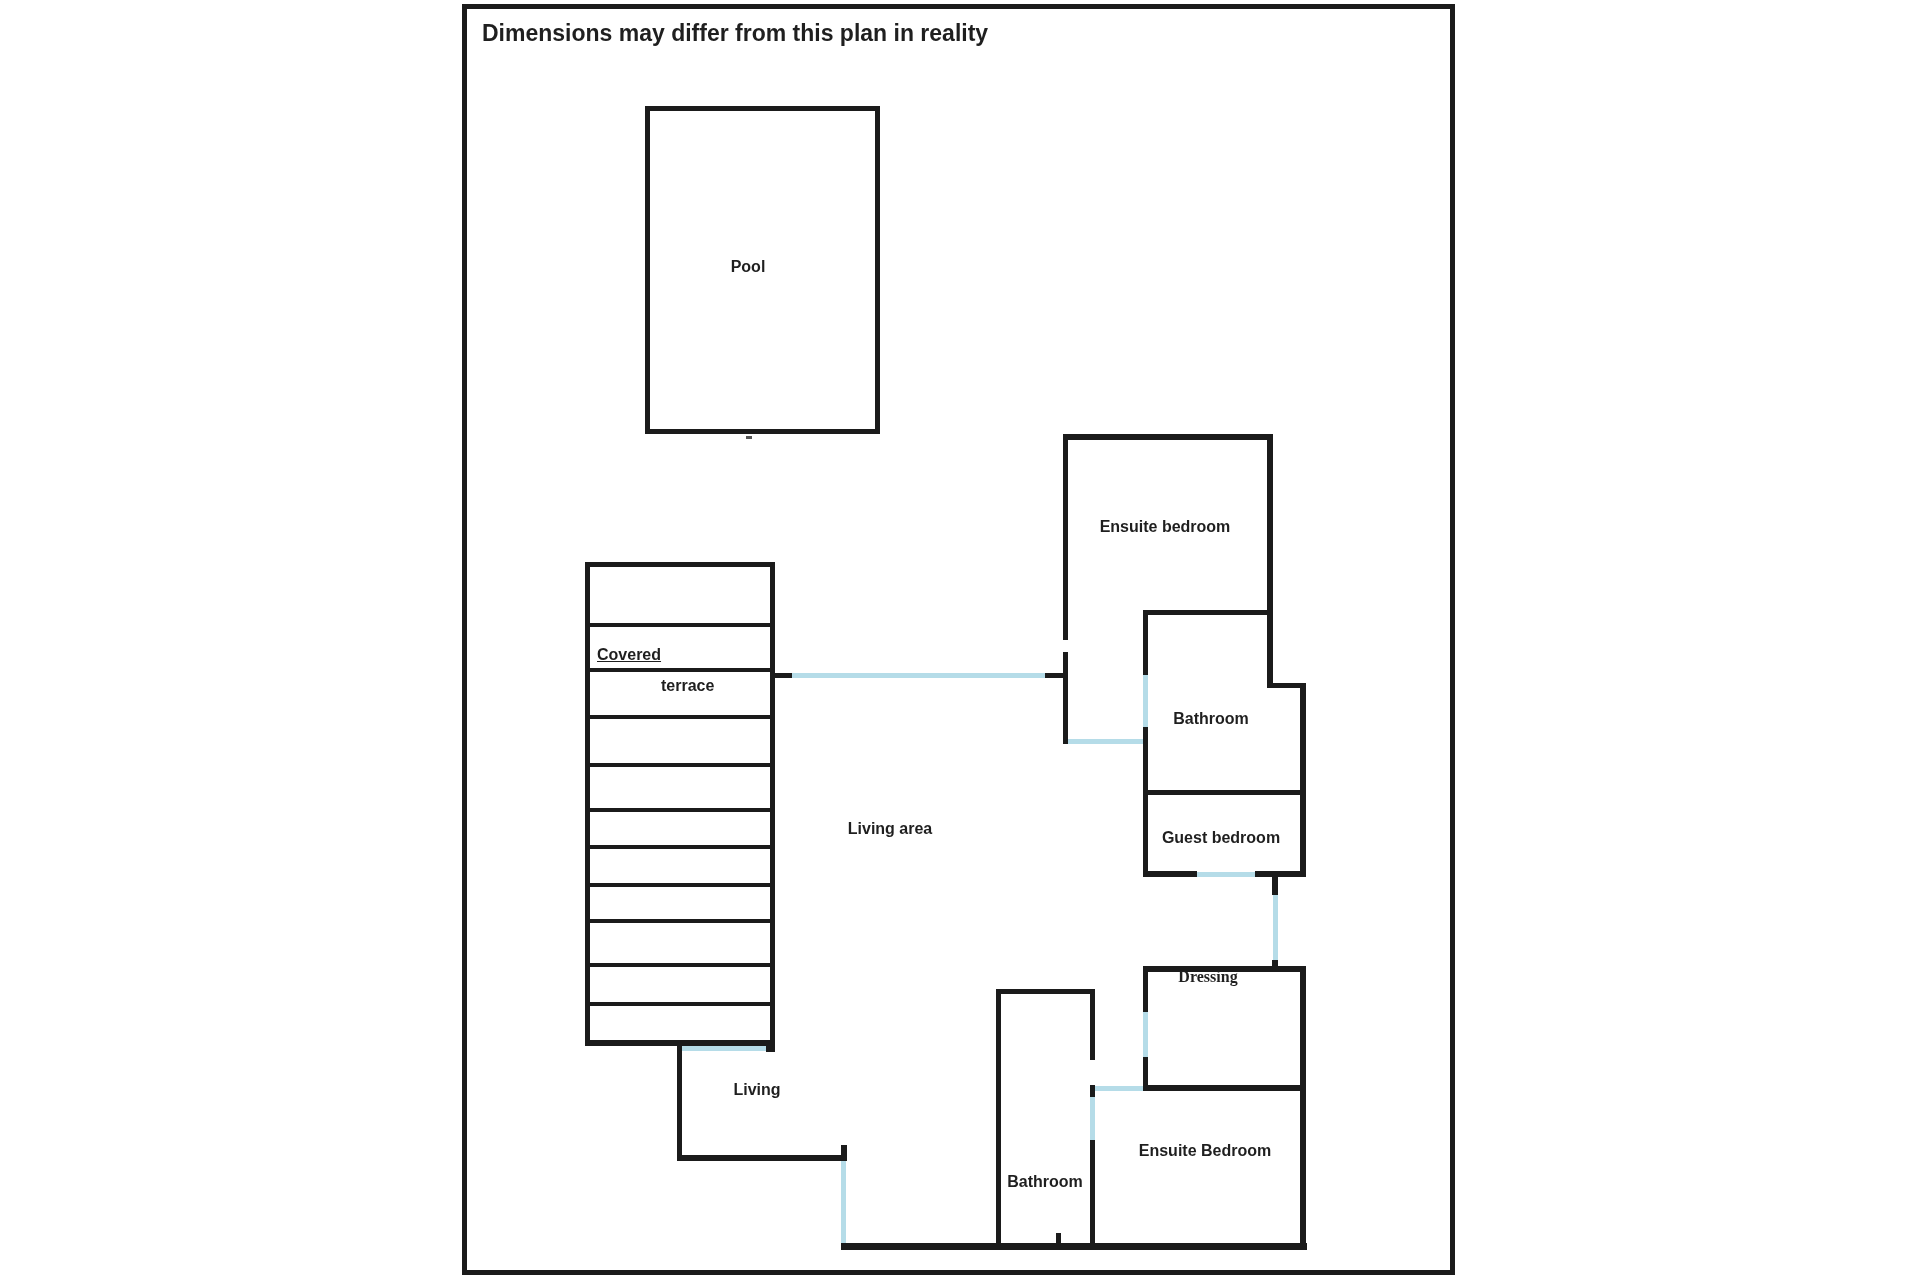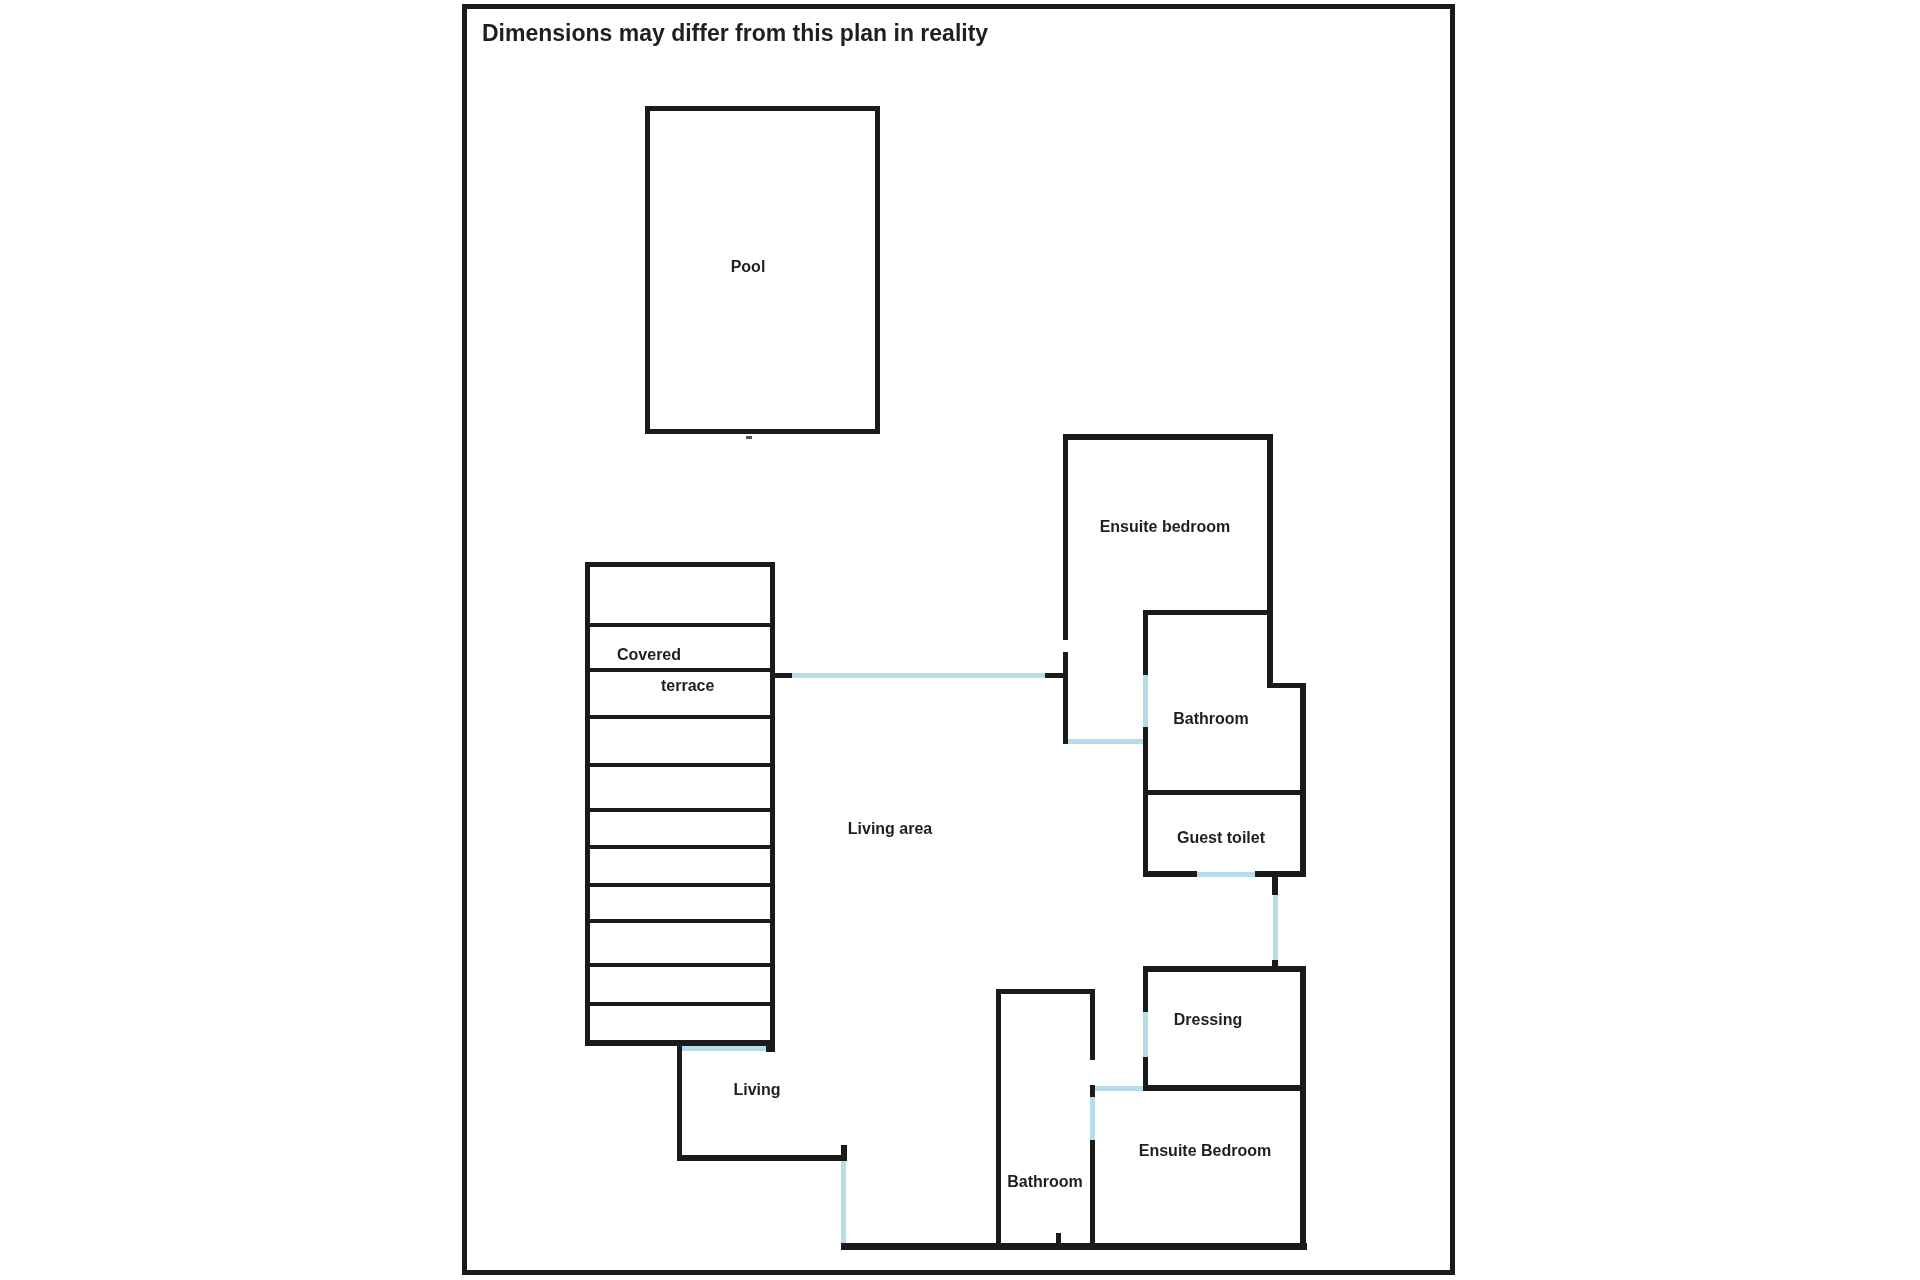--- a/index.html
+++ b/index.html
@@ -38,21 +38,21 @@
   <div class="wall" style="left:590px;top:623px;width:180px;height:4px;"></div>
   <div class="wall" style="left:590px;top:668px;width:180px;height:4px;"></div>
   <div class="wall" style="left:590px;top:715px;width:180px;height:4px;"></div>
   <div class="wall" style="left:590px;top:763px;width:180px;height:4px;"></div>
   <div class="wall" style="left:590px;top:808px;width:180px;height:4px;"></div>
   <div class="wall" style="left:590px;top:845px;width:180px;height:4px;"></div>
   <div class="wall" style="left:590px;top:883px;width:180px;height:4px;"></div>
   <div class="wall" style="left:590px;top:919px;width:180px;height:4px;"></div>
   <div class="wall" style="left:590px;top:963px;width:180px;height:4px;"></div>
   <div class="wall" style="left:590px;top:1002px;width:180px;height:4px;"></div>
-  <div class="label" style="left:617px;top:646px;">Covered</div>
+  <div class="label" style="left:597px;top:646px;text-decoration:underline;">Covered</div>
   <div class="label" style="left:617px;top:677px;margin-left:44px;">terrace</div>
 
   <div class="door" style="left:682px;top:1046px;width:86px;height:5px;"></div>
   <div class="wall" style="left:766px;top:1046px;width:9px;height:6px;"></div>
 
   <div class="wall" style="left:770px;top:673px;width:22px;height:5px;"></div>
   <div class="door" style="left:792px;top:673px;width:253px;height:5px;"></div>
   <div class="wall" style="left:1045px;top:673px;width:18px;height:5px;"></div>
 
   <div class="wall" style="left:1063px;top:434px;width:210px;height:6px;"></div>
@@ -67,35 +67,35 @@
   <div class="wall" style="left:1143px;top:610px;width:5px;height:65px;"></div>
   <div class="door" style="left:1143px;top:675px;width:5px;height:52px;"></div>
   <div class="wall" style="left:1143px;top:727px;width:5px;height:147px;"></div>
   <div class="door" style="left:1068px;top:739px;width:75px;height:5px;"></div>
   <div class="label center" style="left:1211px;top:710px;">Bathroom</div>
 
   <div class="wall" style="left:1143px;top:790px;width:163px;height:5px;"></div>
   <div class="wall" style="left:1143px;top:871px;width:54px;height:6px;"></div>
   <div class="door" style="left:1197px;top:872px;width:58px;height:5px;"></div>
   <div class="wall" style="left:1255px;top:871px;width:51px;height:6px;"></div>
-  <div class="label center" style="left:1221px;top:829px;">Guest toilet</div>
+  <div class="label center" style="left:1221px;top:829px;">Guest bedroom</div>
 
   <div class="wall" style="left:1272px;top:871px;width:6px;height:24px;"></div>
   <div class="door" style="left:1273px;top:895px;width:5px;height:65px;"></div>
   <div class="wall" style="left:1272px;top:960px;width:6px;height:10px;"></div>
 
   <div class="label center" style="left:890px;top:820px;">Living area</div>
 
   <div class="wall" style="left:1143px;top:966px;width:163px;height:6px;"></div>
   <div class="wall" style="left:1143px;top:966px;width:5px;height:46px;"></div>
   <div class="door" style="left:1143px;top:1012px;width:5px;height:45px;"></div>
   <div class="wall" style="left:1143px;top:1057px;width:5px;height:30px;"></div>
   <div class="wall" style="left:1143px;top:1085px;width:163px;height:6px;"></div>
   <div class="wall" style="left:1300px;top:966px;width:6px;height:283px;"></div>
-  <div class="label center" style="left:1208px;top:1011px;">Dressing</div>
+  <div class="label center" style="left:1208px;top:968px;font-family:Liberation Serif, serif;">Dressing</div>
 
   <div class="wall" style="left:677px;top:1046px;width:5px;height:115px;"></div>
   <div class="wall" style="left:677px;top:1155px;width:170px;height:6px;"></div>
   <div class="wall" style="left:841px;top:1145px;width:6px;height:12px;"></div>
   <div class="door" style="left:841px;top:1161px;width:5px;height:82px;"></div>
   <div class="label center" style="left:757px;top:1081px;">Living</div>
 
   <div class="wall" style="left:996px;top:989px;width:99px;height:5px;"></div>
   <div class="wall" style="left:996px;top:989px;width:5px;height:261px;"></div>
   <div class="wall" style="left:1090px;top:989px;width:5px;height:71px;"></div>

